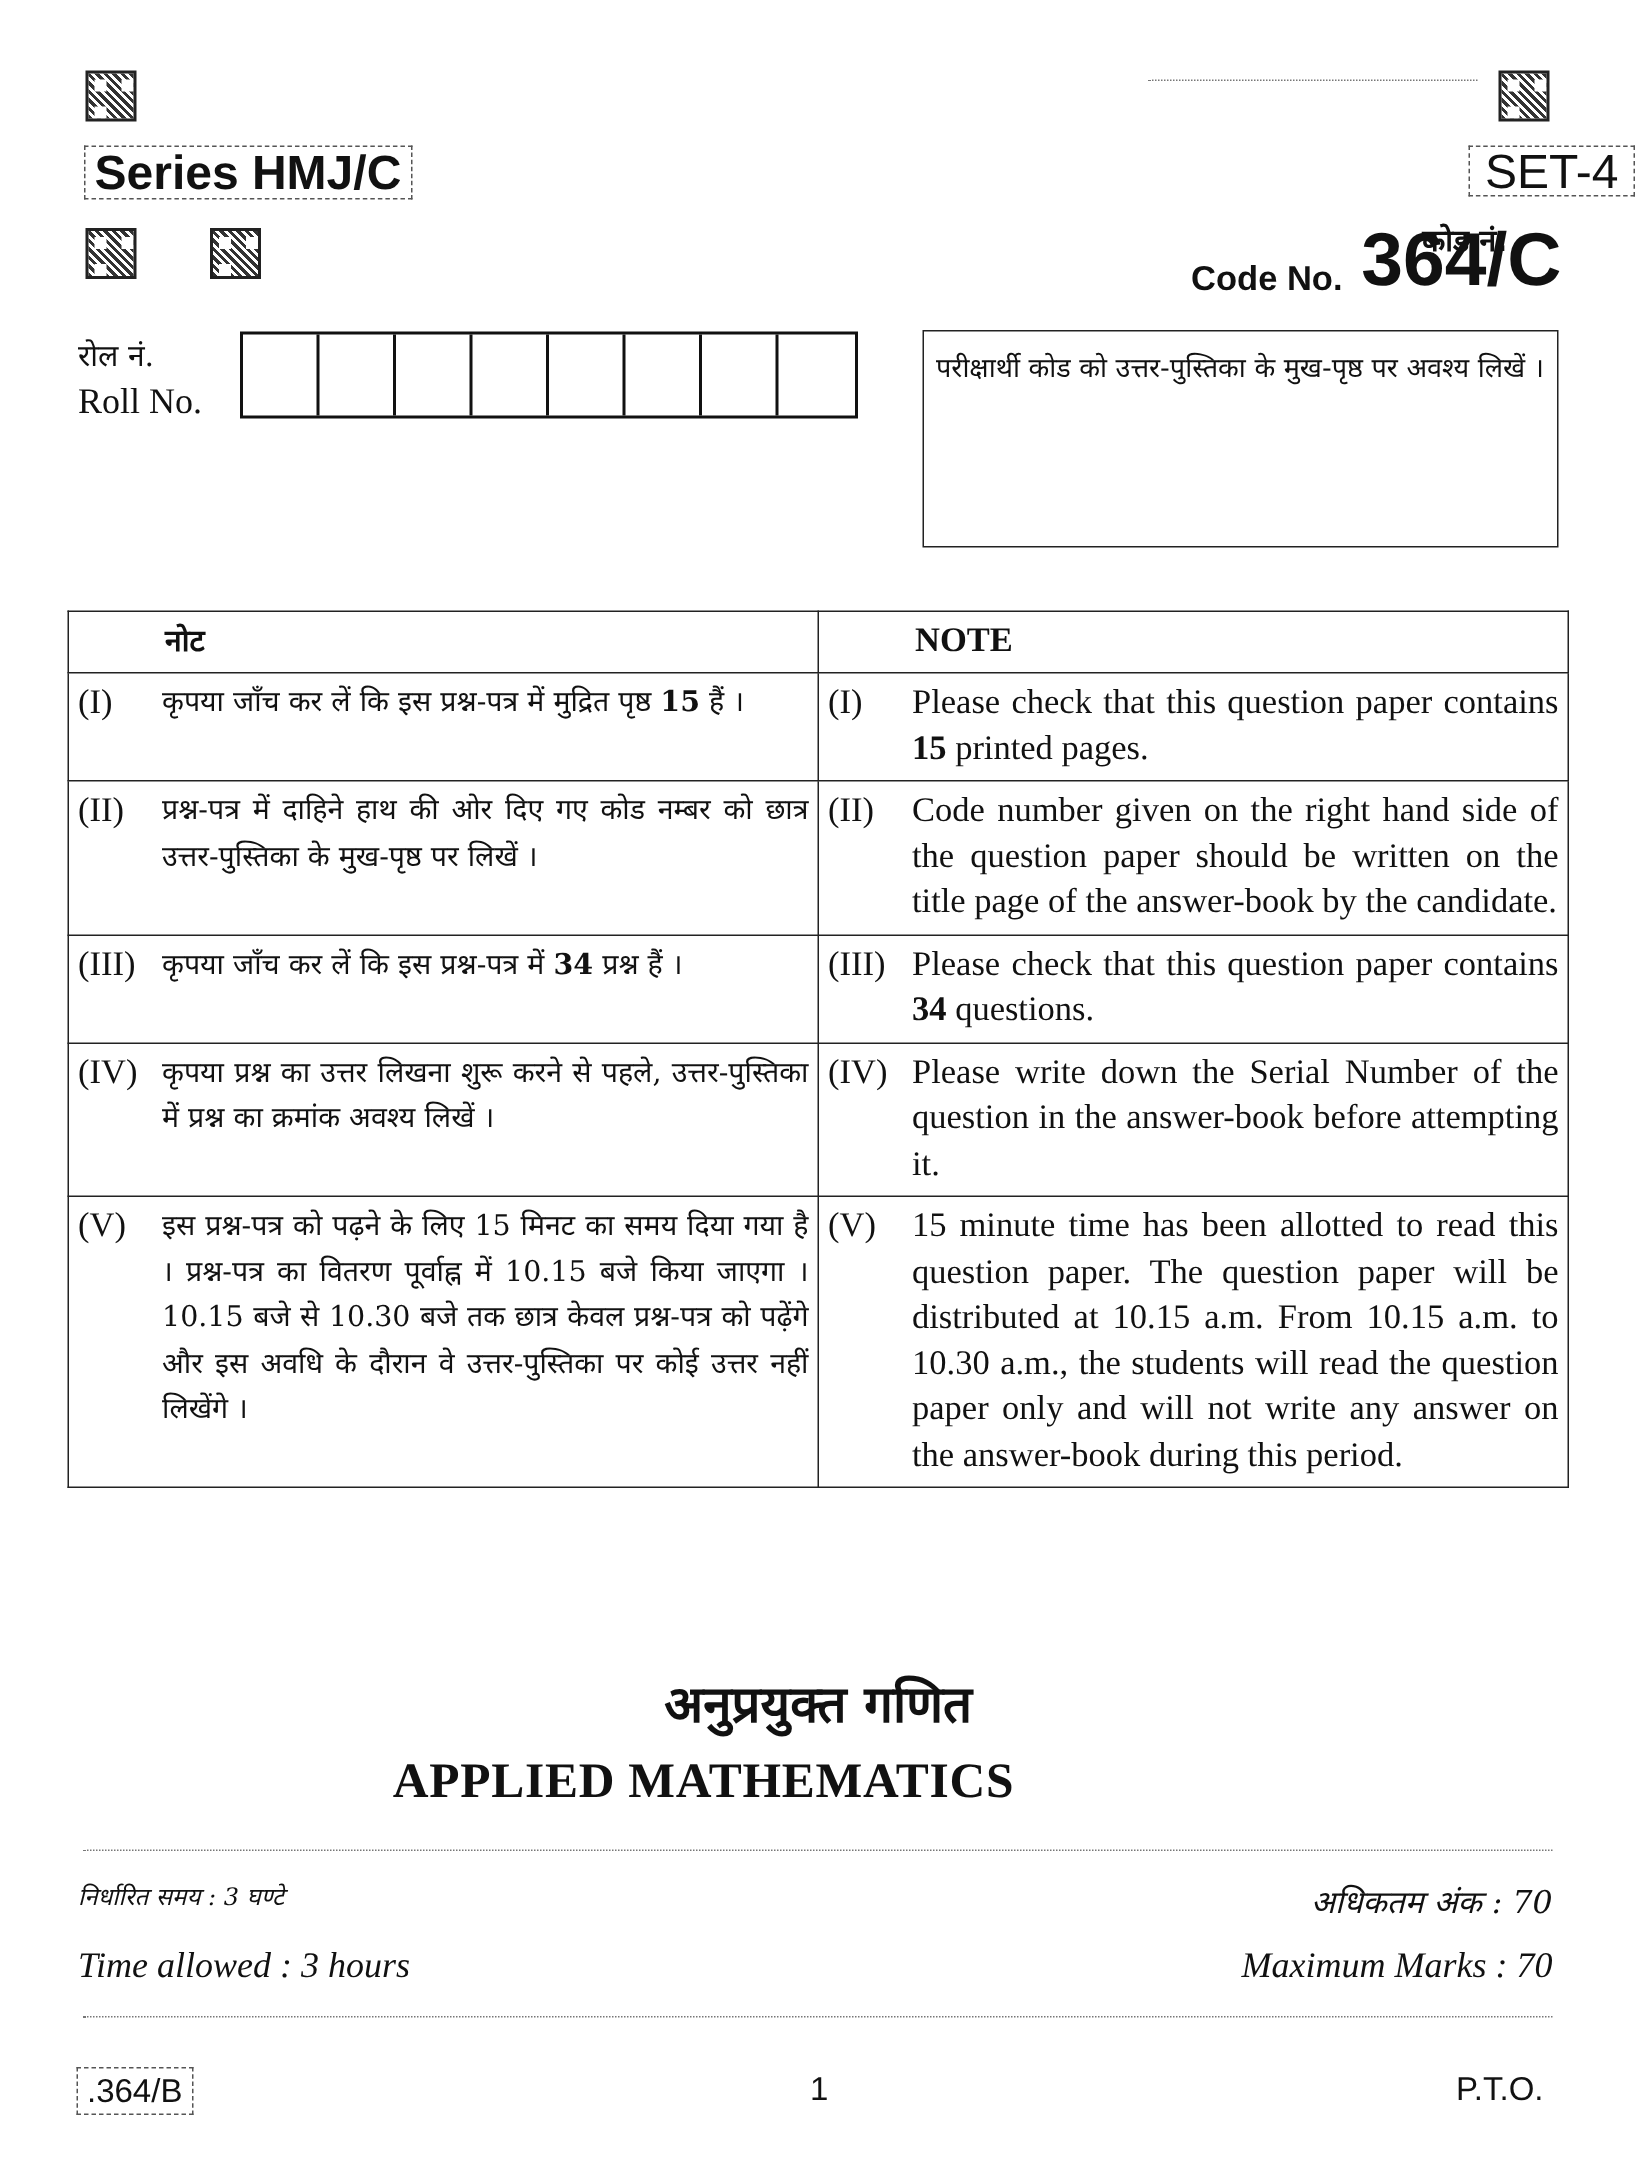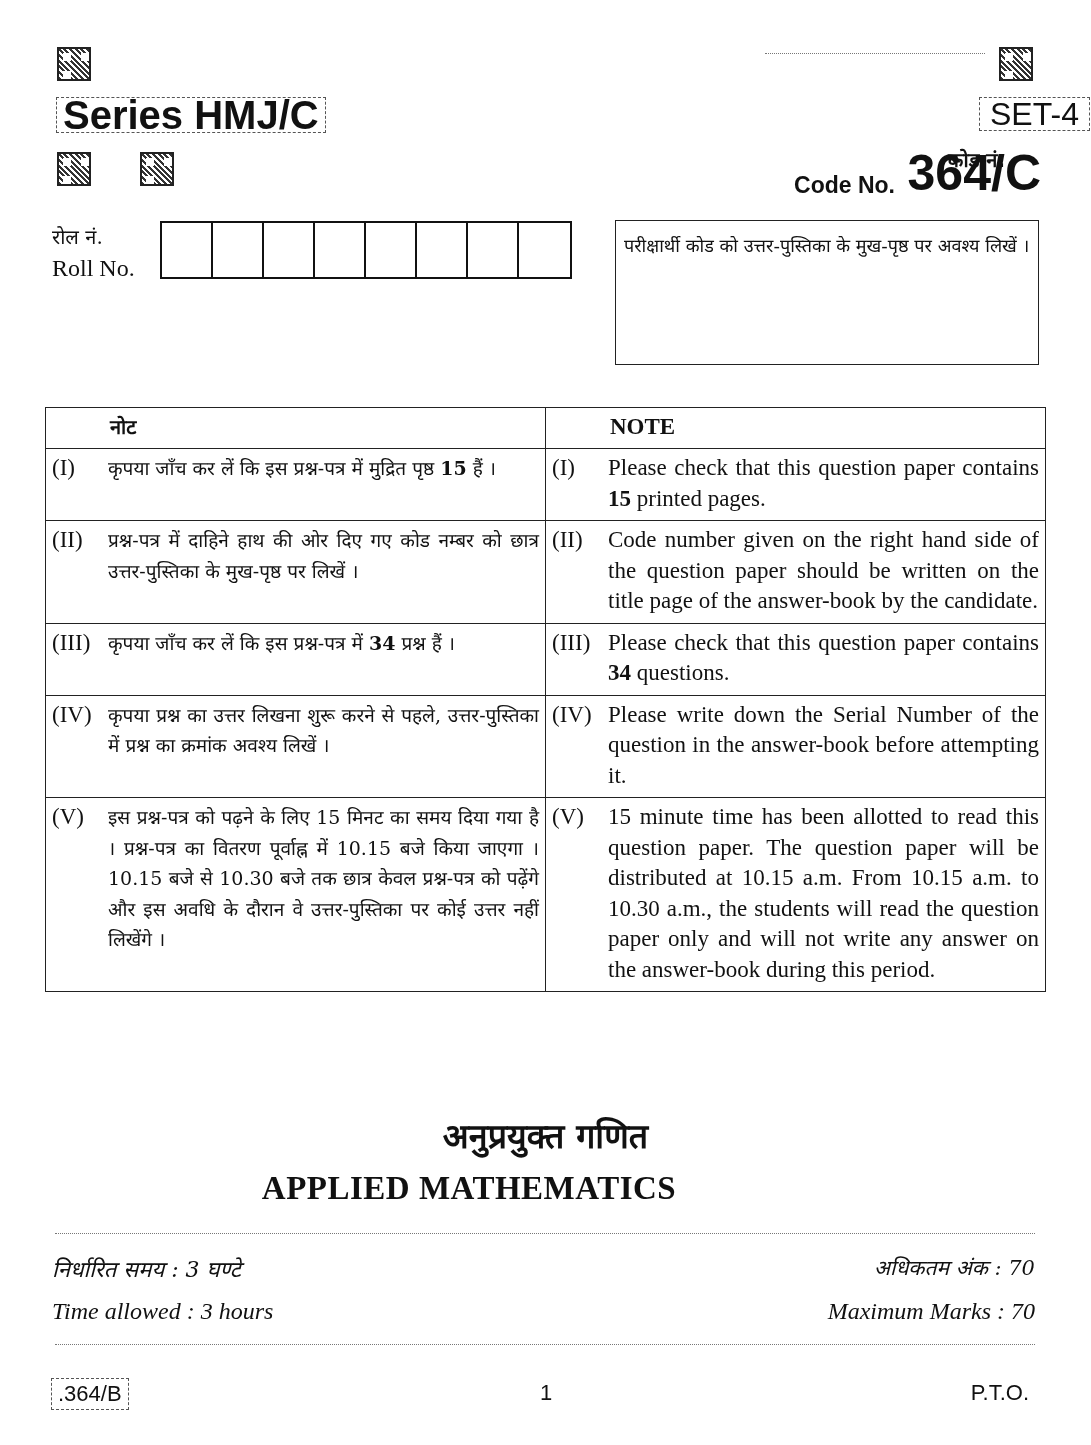--- a/index.html
+++ b/index.html
@@ -15,21 +15,21 @@
       linear-gradient(#fff,#fff) 4px 22px/8px 8px no-repeat,
       repeating-linear-gradient(45deg,#333 0 2px,#fff 2px 4px),
       #fff;
       border: 2px solid #222; }
   .qr::before { content:""; }
 
   
   .microtext-box { border: 1.5px dashed #555; }
   .microline { height: 2px; border-top: 1.5px dotted #777; }
 
-  .series { left: 56px; top: 97px; padding: 1px 6px; font-family: "Liberation Sans", sans-serif; font-weight: bold; font-size: 40px; line-height: 32px; }
+  .series { left: 56px; top: 97px; padding: 1px 6px; font-family: "Liberation Sans", sans-serif; font-weight: bold; font-size: 32px; line-height: 32px; }
   .set { left: 979px; top: 97px; padding: 0 10px; font-family: "Liberation Sans", sans-serif; font-weight: normal; font-size: 32px; line-height: 32px; }
 
   .code-hi { right: 86px; top: 146px; font-family: "DejaVu Sans", sans-serif; font-weight: bold; font-size: 20px; }
   .code-en { right: 196px; top: 172px; font-family: "Liberation Sans", sans-serif; font-weight: bold; font-size: 23px; }
   .code-num { right: 50px; top: 145px; font-family: "Liberation Sans", sans-serif; font-weight: bold; font-size: 50px; line-height: 56px; }
 
   .roll-hi { left: 52px; top: 223px; font-family: "DejaVu Serif", serif; font-size: 20px; }
   .roll-en { left: 52px; top: 255px; font-family: "Liberation Serif", serif; font-size: 24px; }
   .roll-boxes { left: 160px; top: 221px; display: flex; border: 2px solid #111; }
   .roll-box { width: 51px; height: 54px; border-right: 2px solid #111; }
@@ -47,21 +47,21 @@
   .txt-en { flex: 1; font-family: "Liberation Serif", serif; font-size: 23px; line-height: 30.5px; text-align: justify; }
   .txt-hi { flex: 1; font-family: "DejaVu Serif", serif; font-size: 19px; line-height: 30.5px; text-align: justify; }
   .hdr-en { font-family: "Liberation Serif", serif; font-weight: bold; font-size: 23px; line-height: 30px; padding-left: 60px; }
   .hdr-hi { font-family: "DejaVu Serif", serif; font-weight: bold; font-size: 20px; line-height: 30px; padding-left: 60px; }
   b { font-weight: bold; }
 
   .title-hi { left: 0; width: 1091px; top: 1112px; text-align: center; font-family: "DejaVu Sans", sans-serif; font-weight: bold; font-size: 34px; }
   .title-en { left: 0; width: 938px; top: 1170px; text-align: center; font-family: "Liberation Serif", serif; font-weight: bold; font-size: 33px; letter-spacing: 0.5px; }
 
   .line1 { left: 55px; top: 1233px; width: 980px; }
-  .time-hi { left: 52px; top: 1253px; font-family: "DejaVu Serif", serif; font-style: italic; font-size: 22px; }
+  .time-hi { left: 52px; top: 1253px; font-family: "DejaVu Serif", serif; font-style: italic; font-size: 16px; }
   .time-en { left: 52px; top: 1298px; font-family: "Liberation Serif", serif; font-style: italic; font-size: 24px; }
   .marks-hi { right: 56px; top: 1253px; font-family: "DejaVu Serif", serif; font-style: italic; font-size: 21px; }
   .marks-en { right: 56px; top: 1298px; font-family: "Liberation Serif", serif; font-style: italic; font-size: 24px; }
   .line2 { left: 55px; top: 1344px; width: 980px; }
 
   .footer-code { left: 51px; top: 1378px; padding: 0 6px; font-family: "Liberation Sans", sans-serif; font-size: 22px; line-height: 30px; }
   .page-num { left: 540px; top: 1380px; font-family: "Liberation Sans", sans-serif; font-size: 22px; }
   .pto { right: 62px; top: 1380px; font-family: "Liberation Sans", sans-serif; font-size: 22px; }
 </style>
 </head>

